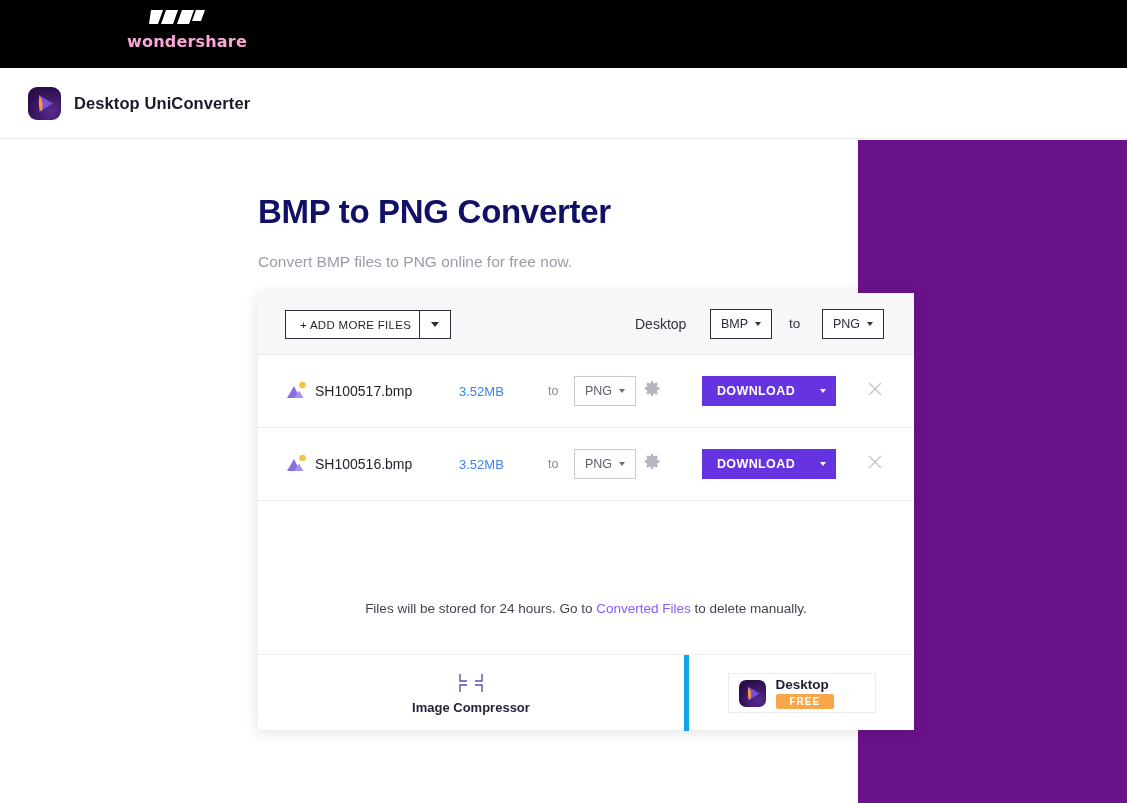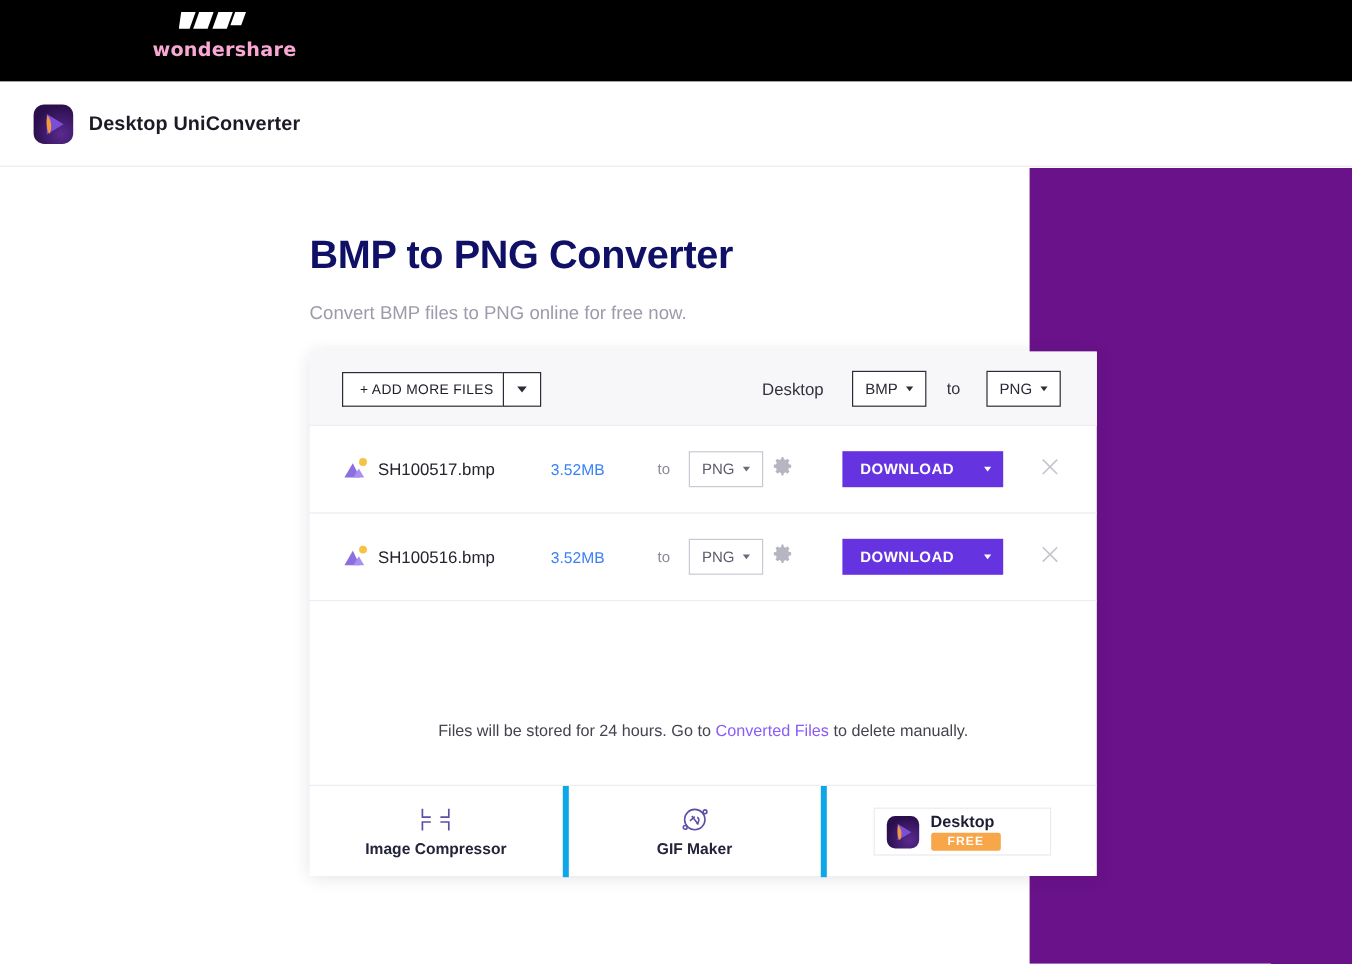--- a/index.html
+++ b/index.html
@@ -355,32 +355,20 @@
           <path d="M2 3 L2 10 L9 10"></path>
           <path d="M24 3 L24 10 L17 10"></path>
           <path d="M2 21 L2 14 L9 14"></path>
           <path d="M24 21 L24 14 L17 14"></path>
         </svg>
       </span>
       <span class="tool-label">Image Compressor</span>
     </div>
 
 
-    <div class="tool">
-      <span class="tool-ico">
-        <svg width="26" height="24" viewBox="0 0 26 24" fill="none" stroke="#5b4fa8" stroke-width="1.3">
-          <circle cx="13" cy="12" r="8.5"></circle>
-          <circle cx="21.5" cy="5.5" r="1.6"></circle>
-          <circle cx="5" cy="18.5" r="1.6"></circle>
-          <path d="M9 13 L13 9.5 M10.5 9 L16 16"></path>
-          <path d="M14.5 15.5 C17 14, 17 11, 15 10"></path>
-        </svg>
-      </span>
-      <span class="tool-label">GIF Maker</span>
-    </div>
 
     <div class="desktop-cell">
       <div class="desktop-btn">
         <div class="desktop-icon">
           <svg width="27" height="27" viewBox="0 0 27 27">
             <path d="M9 6.5 L20.5 13.5 L9 20.5 Z" fill="#7a4fd6"></path>
             <path d="M9.5 7.5 C12.5 11, 13 16, 11 20 C9 19, 8.2 12, 9.5 7.5 Z" fill="#f59a3c"></path>
           </svg>
         </div>
         <div class="desktop-text">

